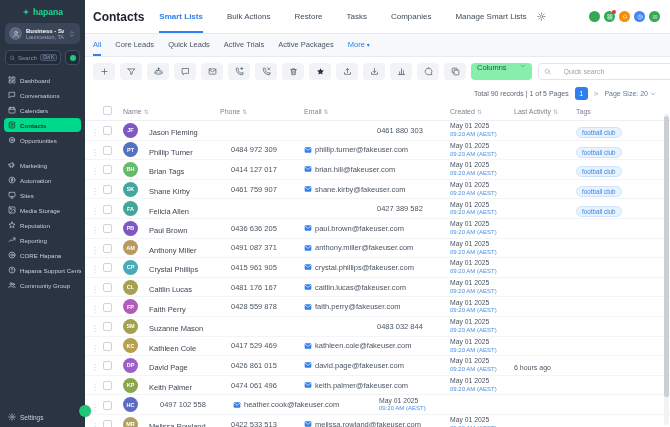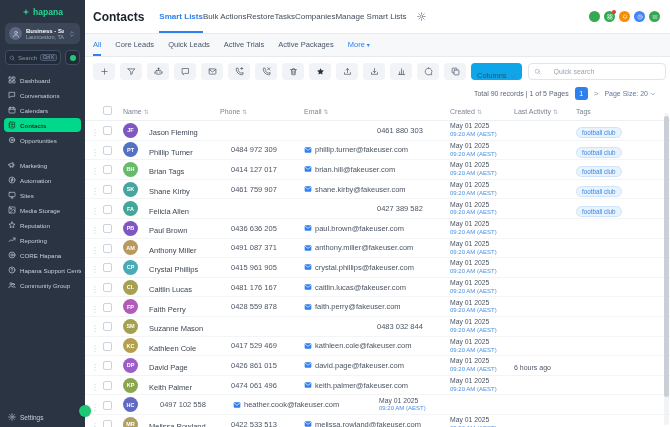--- a/index.html
+++ b/index.html
@@ -29,41 +29,41 @@
   .nav-item .ic{width:8px;height:8px;flex-shrink:0}
   .nav-item.active{background:#00d98b;color:#17311f;font-weight:bold}
   .sidebar-bottom{margin-top:auto;display:flex;align-items:center;gap:4px;padding:6px 8px;font-size:6.5px;color:#c6cfda}
   .sidebar-bottom .ic{width:8px;height:8px}
   .fab{position:absolute;left:79px;top:405px;width:12px;height:12px;background:#1ec773;border-radius:50%;z-index:6;box-shadow:0 0 2px rgba(0,0,0,.3)}
 
   
   .main{flex:1;min-width:0;display:flex;flex-direction:column;position:relative}
   .topbar{display:flex;align-items:center;height:34px;padding:0 10px 0 8px;border-bottom:1px solid #e7eaee;background:#fff}
   .title{font-size:12px;font-weight:bold;color:#1a202c;margin-right:15px}
-  .tabs{display:flex;gap:0;align-self:stretch;align-items:stretch}
+  .tabs{display:flex;gap:24px;align-self:stretch;align-items:stretch}
   .tab{display:flex;align-items:center;font-size:8px;color:#424c59;border-bottom:2px solid transparent;padding-top:2px;cursor:pointer;white-space:nowrap}
   .tab.active{color:#2f80ed;border-bottom-color:#2f80ed;font-weight:bold}
   .tab-gear{width:9px;height:9px;color:#6b7582;margin-left:10px;align-self:center}
   .topright{margin-left:auto;display:flex;gap:4px;align-items:center}
   .tr-circle{width:11px;height:11px;border-radius:50%;display:flex;align-items:center;justify-content:center;position:relative;color:#fff;cursor:pointer}
   .tr-circle .ic{width:6px;height:6px}
   .badge-dot{position:absolute;top:-1px;right:-1px;width:4px;height:4px;background:#e53935;border-radius:50%}
 
   .subtabs{display:flex;gap:14px;align-items:stretch;background:#f6f8fa;border-bottom:1px solid #e7eaee;padding:0 8px;height:23px;font-size:7.5px;color:#4a5568}
   .subtab{display:flex;align-items:center;gap:2px;border-bottom:2px solid transparent;cursor:pointer;white-space:nowrap}
   .subtab.active{color:#2f80ed;border-bottom-color:#2f80ed;font-weight:normal}
   .subtab.more{color:#2f80ed}
   .subtab .caret{font-size:6px}
 
   .toolbar{display:flex;align-items:center;height:28px;padding:0 10px 0 8px;gap:5px;background:#fff}
   .chip{width:22px;height:17px;background:#f1f3f6;border-radius:4px;display:flex;align-items:center;justify-content:center;color:#57626f;cursor:pointer;flex-shrink:0}
   .chip .ic{width:9px;height:9px}
   .chip.dark{color:#28303b}
   .toolbar-right{margin-left:auto;display:flex;gap:6px;align-items:center}
-  .columns-btn{display:flex;align-items:flex-end;gap:3px;background:#0ea5e9;border-radius:4px;height:17px;padding:0 6px;font-size:7.5px;color:#424c59;cursor:pointer}
+  .columns-btn{display:flex;align-items:flex-start;gap:13px;background:#86efac;border-radius:4px;height:17px;padding:0 6px;font-size:7.5px;color:#424c59;cursor:pointer}
   .columns-btn .ic{width:6px;height:6px;color:#6b7582}
   .qsearch{display:flex;align-items:center;gap:13px;border:1px solid #e1e5ea;border-radius:4px;height:17px;padding:0 5px;width:138px;color:#98a1ac;background:#fff}
   .qsearch .ic{width:7px;height:7px;flex-shrink:0}
   .qsearch input{border:0;outline:0;font-size:7px;width:100%;color:#333;background:transparent;font-family:inherit}
   .qsearch input::placeholder{color:#9aa3ad}
 
   .pgrow{display:flex;align-items:center;justify-content:flex-end;gap:6px;height:17px;padding:0 14px 0 8px;font-size:7px;color:#5b6676;background:#fff}
   .pg-num{width:13px;height:13px;background:#2f80ed;color:#fff;border-radius:3px;display:flex;align-items:center;justify-content:center;font-size:7px;cursor:pointer}
   .pg-next{color:#8a94a0;font-size:8px;cursor:pointer}
   .pg-size{color:#5b7a9d;display:flex;align-items:center;gap:2px;cursor:pointer}

